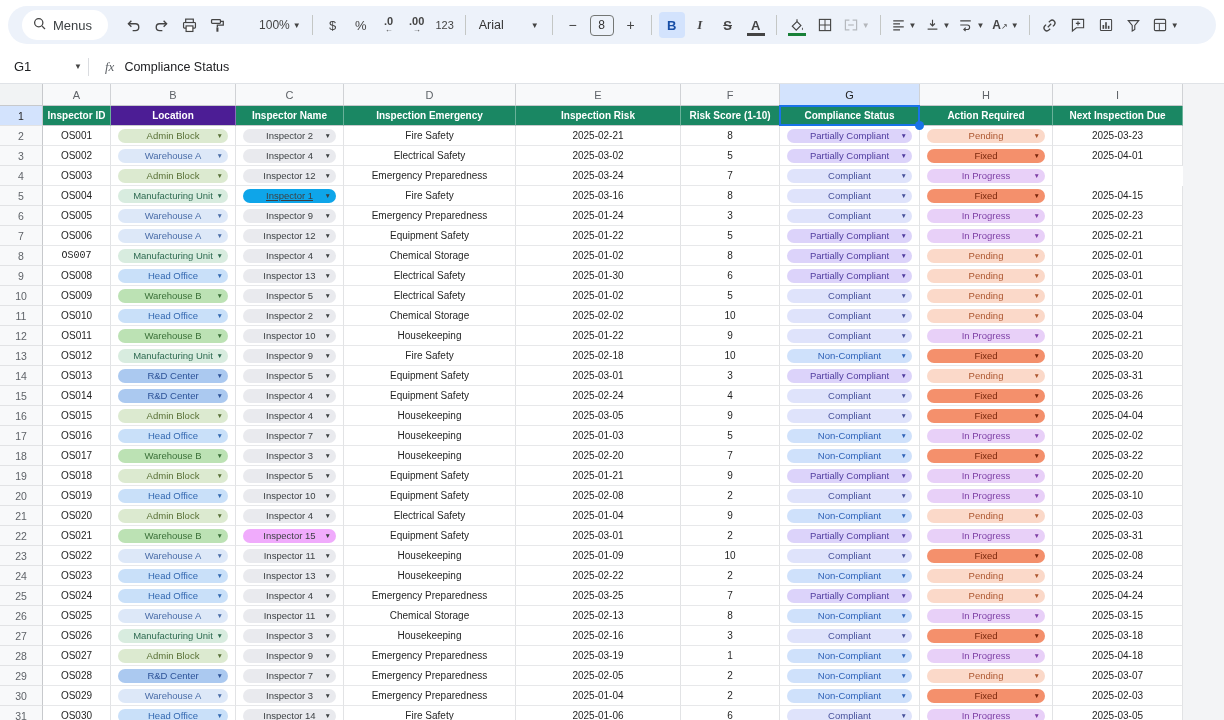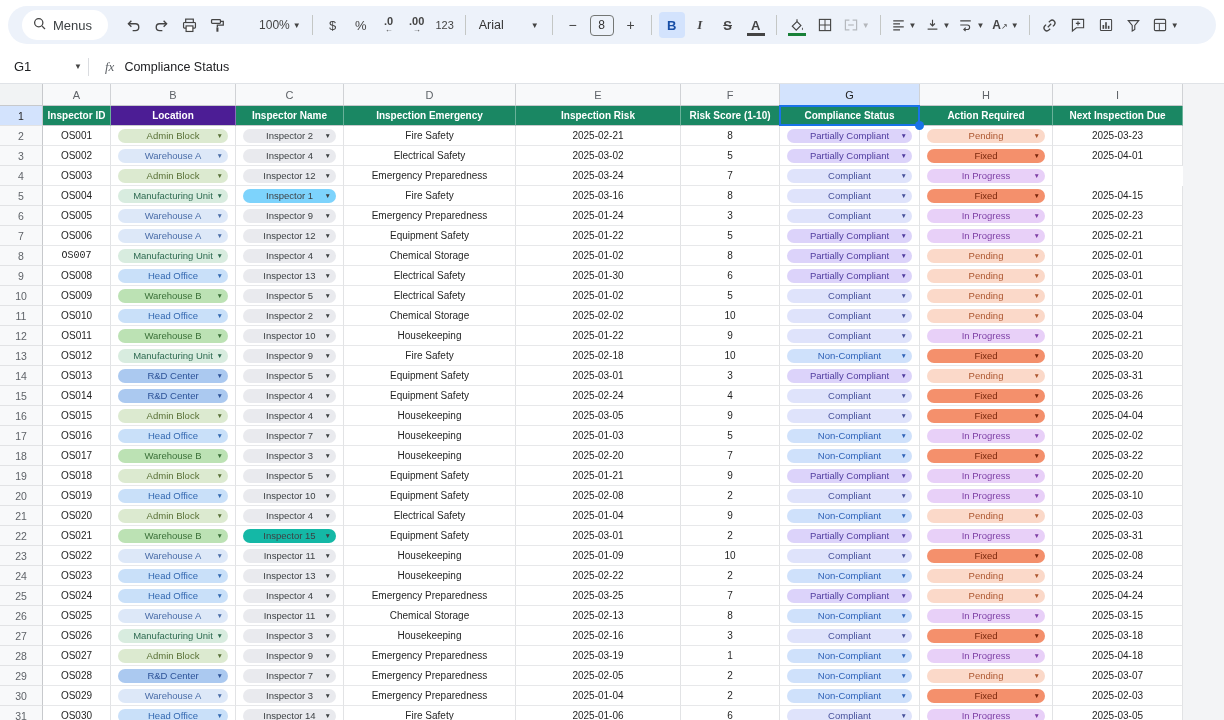--- a/index.html
+++ b/index.html
@@ -409,21 +409,21 @@
       <div class="grid-row">
         <div class="rownum">5</div>
         <div class="cell" style="width: 68px;">OS004</div>
         <div class="cell" style="width: 125px;">
           <div class="pill" style="background: rgb(216, 236, 223); color: rgb(47, 107, 82);">
             <span>Manufacturing Unit</span>
             <span class="pc" style="color: rgb(47, 107, 82);">▼</span>
           </div>
         </div>
         <div class="cell" style="width: 108px;">
-          <div class="pill" style="background: #7dd3fc; color: rgb(60, 64, 67);">
+          <div class="pill" style="background: #0ea5e9; color: rgb(60, 64, 67); text-decoration: underline;">
             <span>Inspector 1</span>
             <span class="pc" style="color: rgb(60, 64, 67);">▼</span>
           </div>
         </div>
         <div class="cell" style="width: 172px;">Fire Safety</div>
         <div class="cell" style="width: 165px;">2025-03-16</div>
         <div class="cell" style="width: 99px;">8</div>
         <div class="cell" style="width: 140px;">
           <div class="pill" style="background: rgb(223, 227, 251); color: rgb(70, 80, 154);">
             <span>Compliant</span>
@@ -953,21 +953,21 @@
       <div class="grid-row">
         <div class="rownum">22</div>
         <div class="cell" style="width: 68px;">OS021</div>
         <div class="cell" style="width: 125px;">
           <div class="pill" style="background: rgb(188, 226, 180); color: rgb(58, 112, 56);">
             <span>Warehouse B</span>
             <span class="pc" style="color: rgb(58, 112, 56);">▼</span>
           </div>
         </div>
         <div class="cell" style="width: 108px;">
-          <div class="pill" style="background: #14b8a6; color: rgb(60, 64, 67); justify-content: center;">
+          <div class="pill" style="background: #f0abfc; color: rgb(60, 64, 67); justify-content: center;">
             <span>Inspector 15</span>
             <span class="pc" style="color: rgb(60, 64, 67);">▼</span>
           </div>
         </div>
         <div class="cell" style="width: 172px;">Equipment Safety</div>
         <div class="cell" style="width: 165px;">2025-03-01</div>
         <div class="cell" style="width: 99px;">2</div>
         <div class="cell" style="width: 140px;">
           <div class="pill" style="background: rgb(220, 211, 250); color: rgb(79, 59, 158);">
             <span>Partially Compliant</span>

